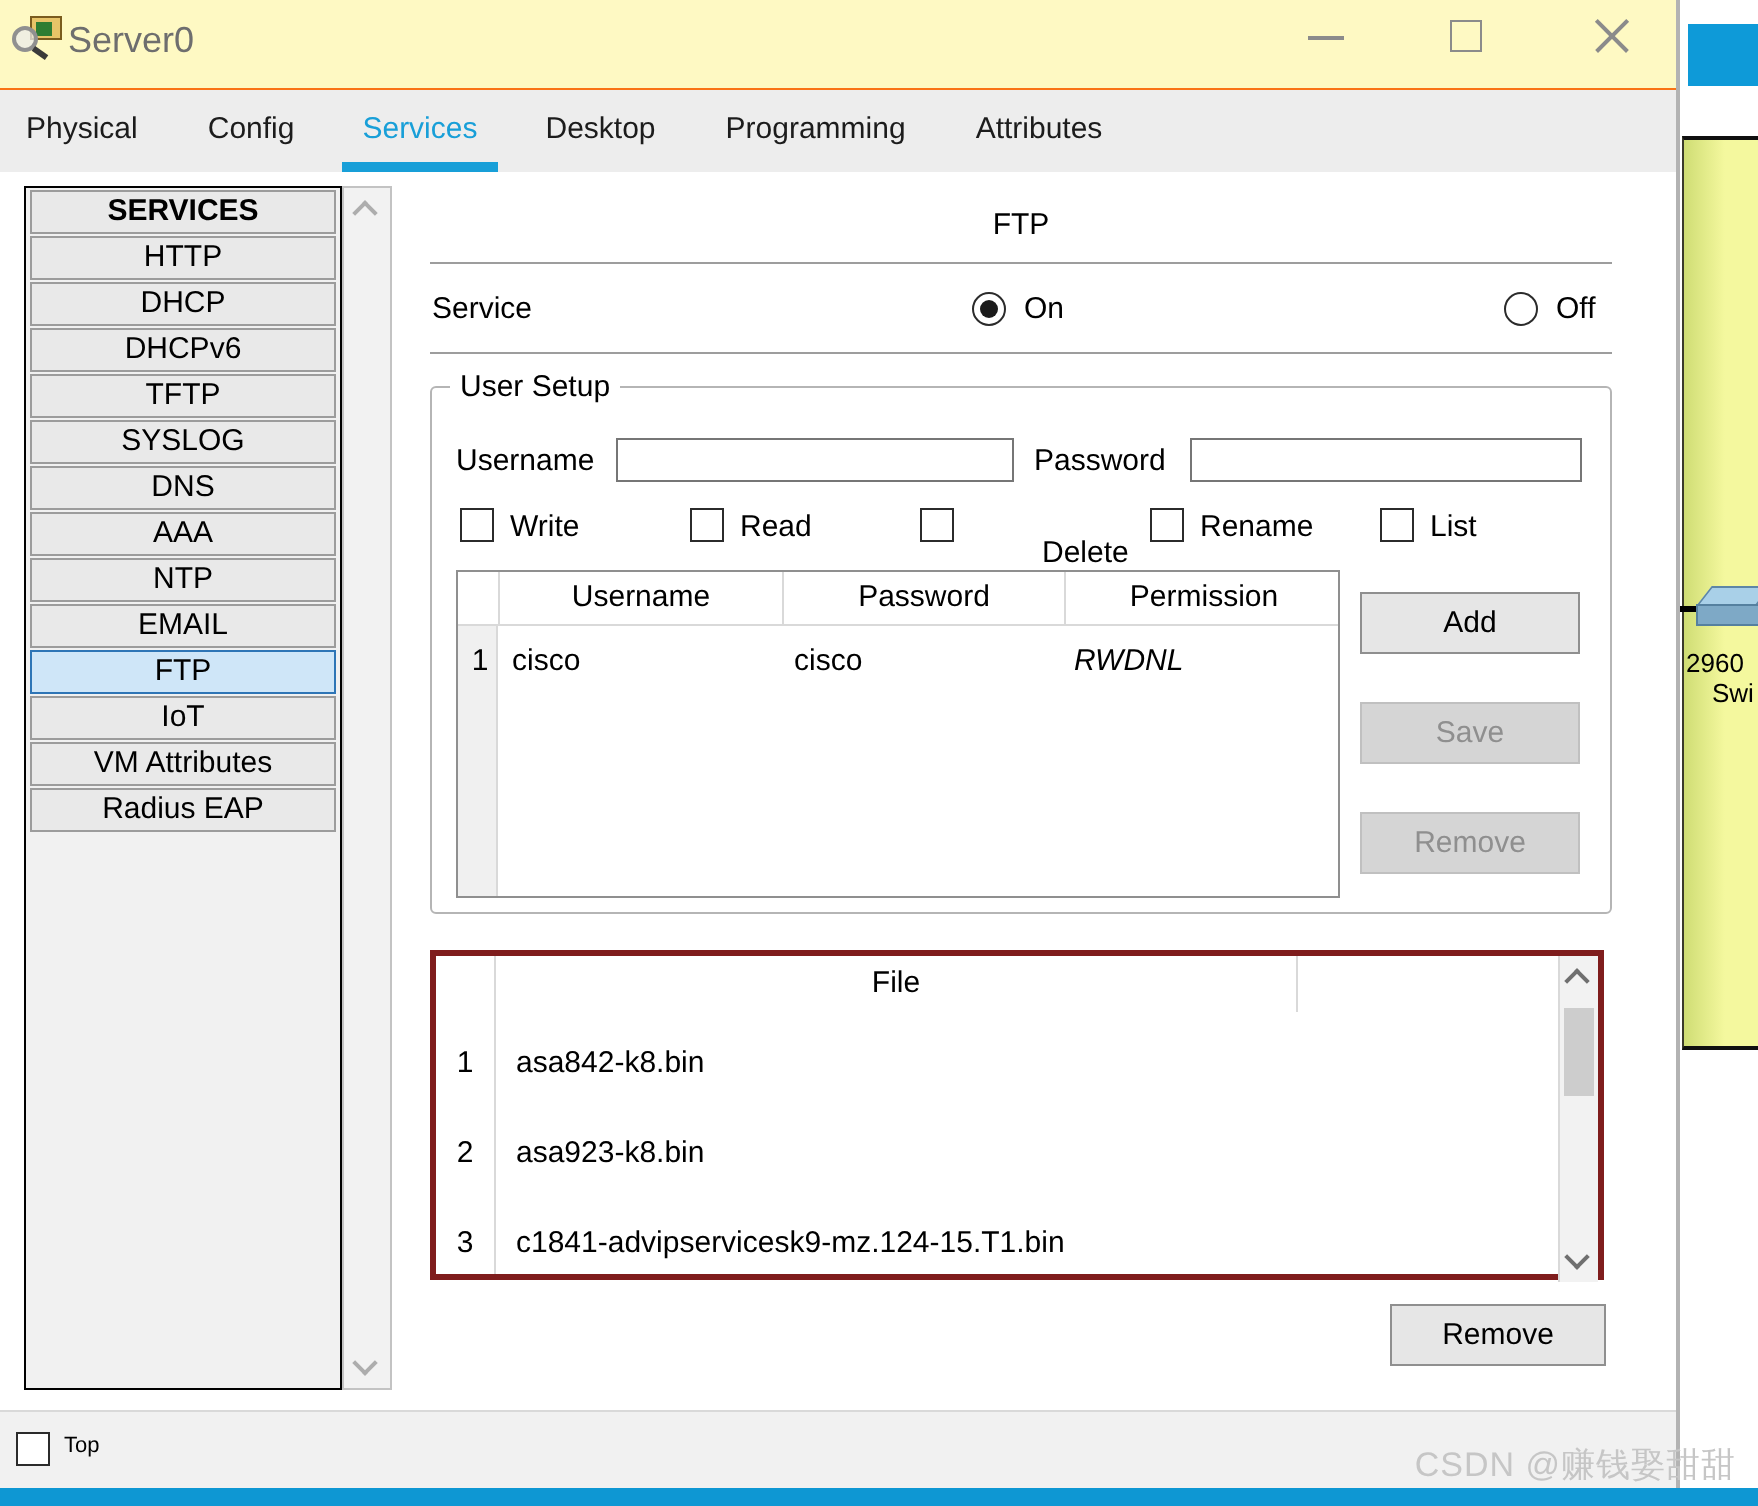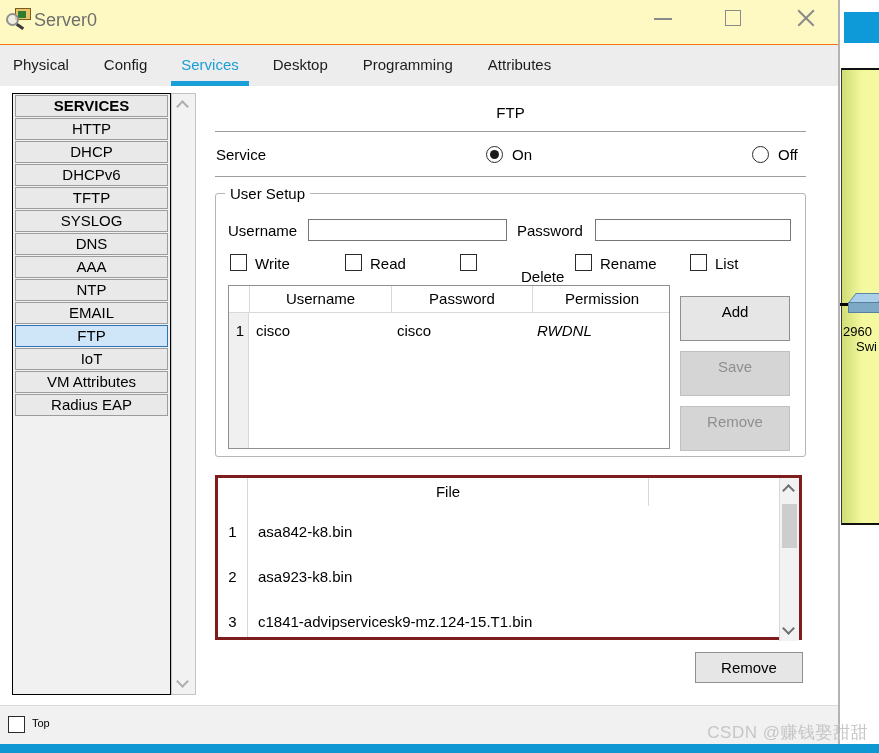--- a/index.html
+++ b/index.html
@@ -65,21 +65,21 @@
   .txt-input { position:absolute; height:22px; border:1px solid #767676; background:#fff; font-size:14px; padding:0 4px;
                font-family:"Liberation Sans", sans-serif; }
   .cbox { width:17px; height:17px; border:1px solid #2b2b2b; background:#fff; }
 
   .utable { left:228px; top:285px; width:442px; height:164px; border:1px solid #8f8f8f; background:#fff; }
   .utable .numcol { position:absolute; left:0; top:26px; bottom:0; width:20px; background:#f0f0f0; border-right:1px solid #d9d9d9; }
   .uth { position:absolute; top:0; height:26px; line-height:26px; text-align:center; font-size:15px; border-left:1px solid #d9d9d9; }
   .uhead-sep { position:absolute; left:0; top:26px; width:100%; height:1px; background:#d9d9d9; }
   .ucell { position:absolute; top:36px; font-size:15px; }
 
-  .side-btn { position:absolute; left:680px; width:110px; height:45px; font-size:15px; text-align:center; line-height:29px; cursor:default; }
+  .side-btn { position:absolute; left:680px; width:110px; height:31px; font-size:15px; text-align:center; line-height:29px; cursor:default; }
   .side-btn.enabled { background:#e6e6e6; border:1px solid #8f8f8f; color:#000; }
   .side-btn.disabled { background:#d5d5d5; border:1px solid #c0c0c0; color:#8f8f8f; }
 
   .ftable { left:215px; top:475px; width:587px; height:165px; border:3px solid #7f1d1d; background:#fff; }
   .ftable .fnumsep { position:absolute; left:29px; top:0; bottom:0; width:1px; background:#d9d9d9; }
   .ftable .fhsep { position:absolute; left:430px; top:0; height:28px; width:1px; background:#d9d9d9; }
   .fhead { position:absolute; left:30px; top:0; width:400px; height:28px; line-height:28px; text-align:center; font-size:15px; }
   .frow-idx { position:absolute; left:0; width:29px; text-align:center; font-size:15px; }
   .frow-name { position:absolute; left:40px; font-size:15px; }
   .fscroll { position:absolute; right:0; top:0; width:20px; height:163px; background:#f2f2f2; border-left:1px solid #d9d9d9; }

